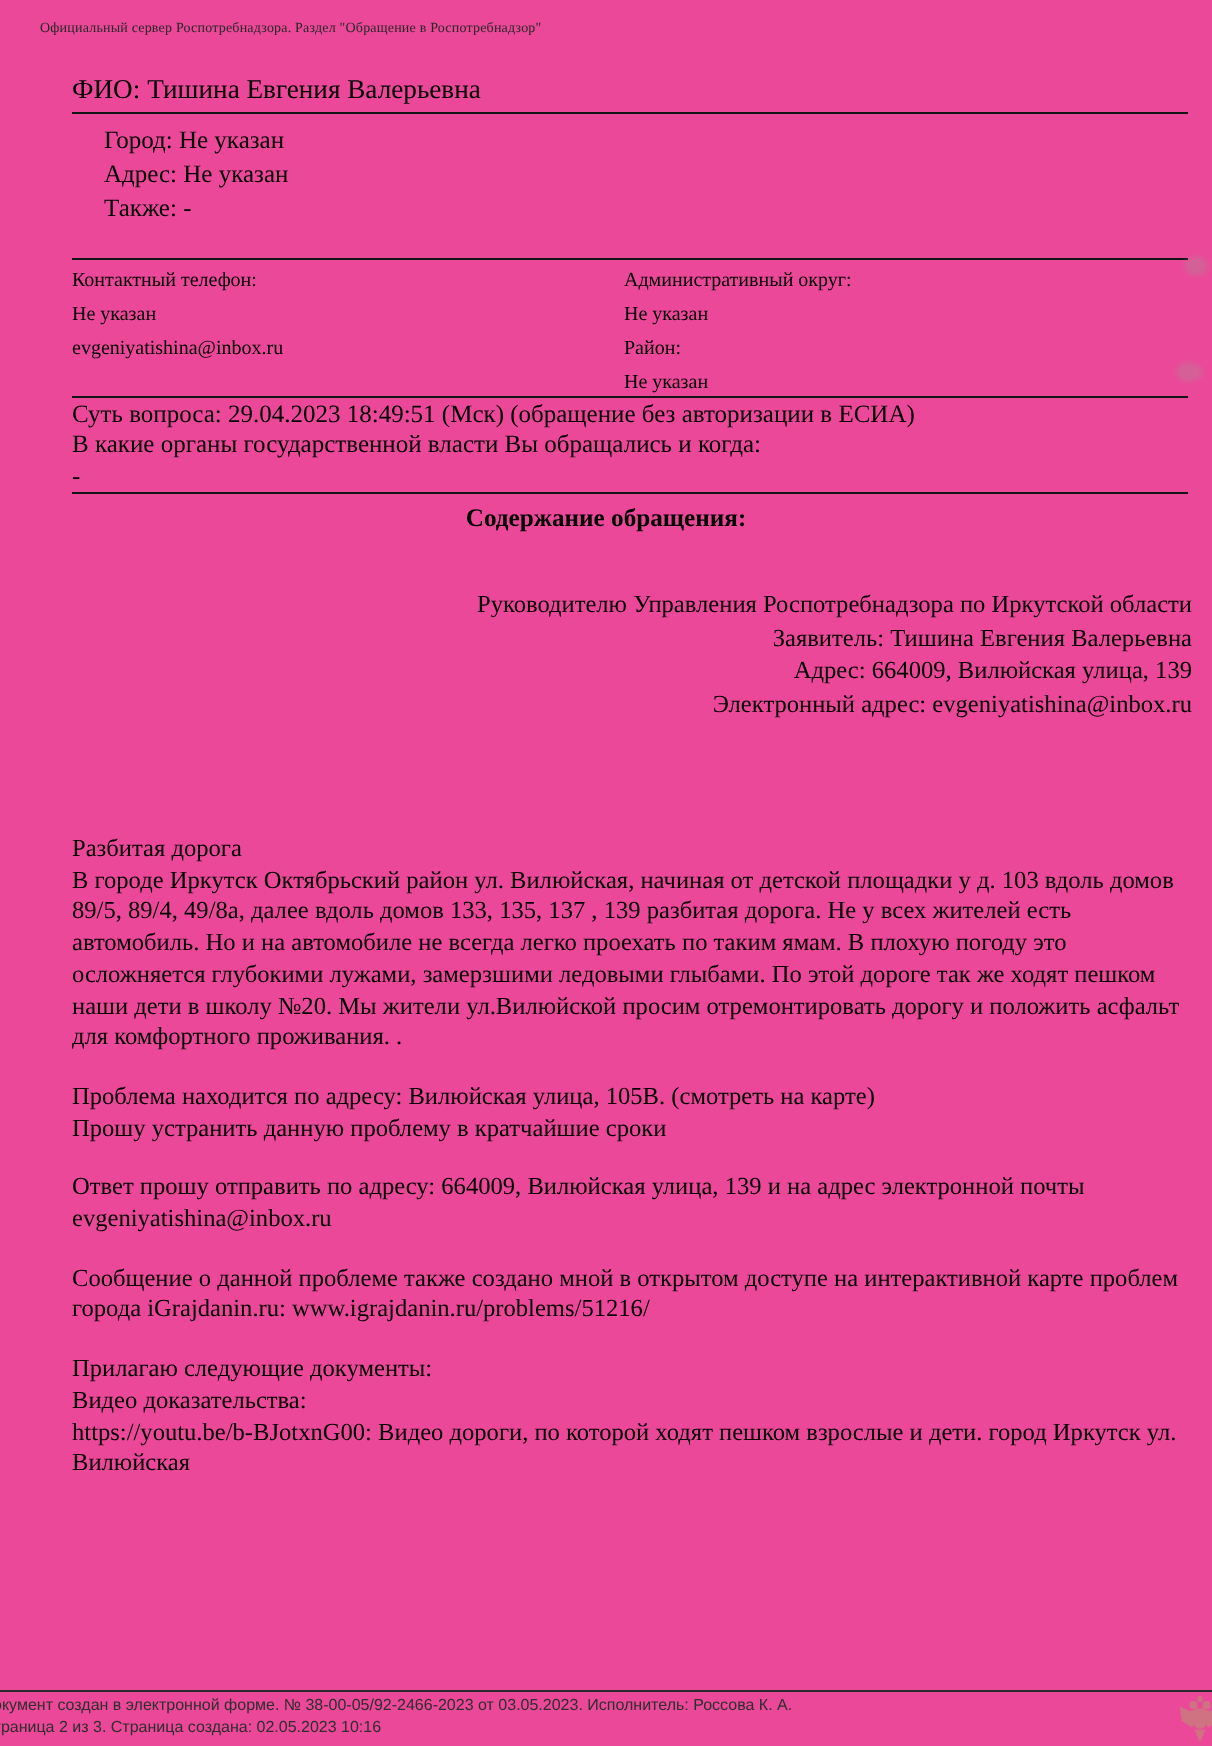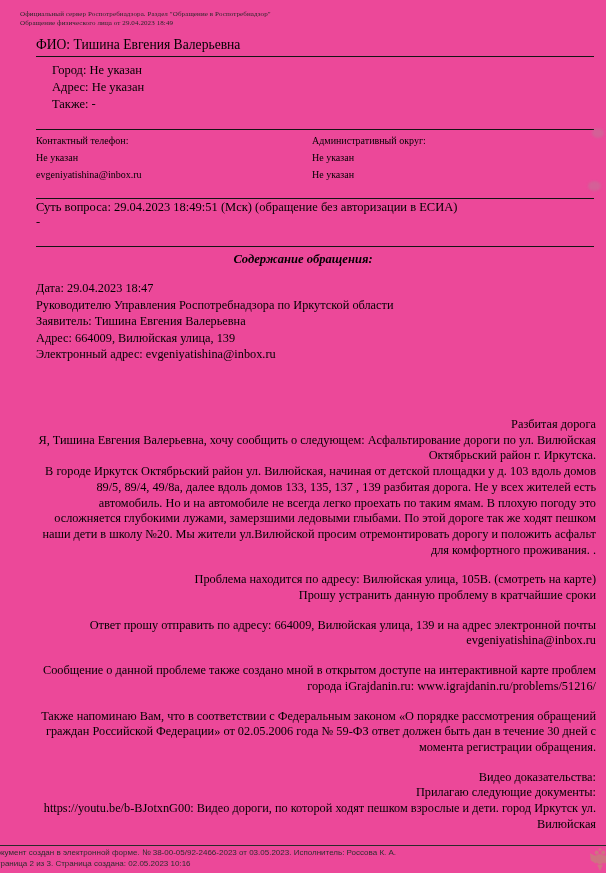--- a/index.html
+++ b/index.html
@@ -46,34 +46,33 @@
     left: 36px; top: 200px;
     width: 560px;
     font-size: 12.5px; line-height: 15.4px;
   }
   .content-title {
     left: 0; top: 252px;
     width: 606px;
     text-align: center;
     font-weight: bold;
     font-size: 12.6px;
-    font-style: italic;
   }
   .letter-head {
     left: 36px; top: 280px;
     width: 560px;
     font-size: 12.3px; line-height: 16.6px;
   }
-  .letter-head .group { margin-top: 0; }
+  .letter-head .group { margin-top: 14px; text-align: right; }
   .body-text {
     left: 36px; top: 417px;
     width: 560px;
     font-size: 12.3px; line-height: 15.7px;
   }
-  .para { margin: 0 0 14px 0; text-align: right; }
+  .para { margin: 0 0 14px 0; }
   .footer-rule {
     position: absolute;
     left: 0; top: 845px;
     width: 606px;
     border-top: 1.2px solid #2b2b2b;
   }
   .doc-footer {
     position: absolute;
     left: -9px; top: 848px;
     font-family: "Liberation Sans", sans-serif;
@@ -95,21 +94,20 @@
   .smudge-1 { left: 592px; top: 128px; width: 12px; height: 10px; }
   .smudge-2 { left: 588px; top: 181px; width: 13px; height: 10px; }
 </style>
 </head>
 <body>
 
 <div class="page">
 
   <div class="abs doc-header">
     <div>Официальный сервер Роспотребнадзора. Раздел "Обращение в Роспотребнадзор"</div>
-    <div>Обращение физического лица от 29.04.2023 18:49</div>
   </div>
 
   <div class="abs fio-row">
     <span class="lbl">ФИО:</span>
     <span>Тишина Евгения Валерьевна</span>
   </div>
 
   <div class="rule" style="top:56px"></div>
 
   <div class="abs addr-block">
@@ -131,70 +129,67 @@
 
   <div class="abs contact-grid">
     <div class="contact-col-left">
       <div class="lbl">Контактный телефон:</div>
       <div>Не указан</div>
       <div>evgeniyatishina@inbox.ru</div>
     </div>
     <div class="contact-col-right">
       <div class="lbl">Административный округ:</div>
       <div>Не указан</div>
+      <div class="lbl">Район:</div>
       <div>Не указан</div>
     </div>
   </div>
 
   <div class="rule" style="top:198px"></div>
 
   <div class="abs question-block">
     <div>
       <span class="lbl">Суть вопроса:</span>
       <span>29.04.2023 18:49:51 (Мск) (обращение без авторизации в ЕСИА)</span>
     </div>
+    <div class="lbl">В какие органы государственной власти Вы обращались и когда:</div>
     <div>-</div>
   </div>
 
   <div class="rule" style="top:246px"></div>
 
   <div class="abs content-title">Содержание обращения:</div>
 
   <div class="abs letter-head">
-    <div>Дата: 29.04.2023 18:47</div>
     <div class="group">
       <div>Руководителю Управления Роспотребнадзора по Иркутской области</div>
       <div>Заявитель: Тишина Евгения Валерьевна</div>
       <div>Адрес: 664009, Вилюйская улица, 139</div>
       <div>Электронный адрес: evgeniyatishina@inbox.ru</div>
     </div>
   </div>
 
   <div class="abs body-text">
     <div class="para">
       <div>Разбитая дорога</div>
-      <div>Я, Тишина Евгения Валерьевна, хочу сообщить о следующем: Асфальтирование дороги по ул. Вилюйская Октябрьский район г. Иркутска.</div>
       <div>В городе Иркутск Октябрьский район ул. Вилюйская, начиная от детской площадки у д. 103 вдоль домов 89/5, 89/4, 49/8а, далее вдоль домов 133, 135, 137 , 139 разбитая дорога. Не у всех жителей есть автомобиль. Но и на автомобиле не всегда легко проехать по таким ямам. В плохую погоду это осложняется глубокими лужами, замерзшими ледовыми глыбами. По этой дороге так же ходят пешком наши дети в школу №20. Мы жители ул.Вилюйской просим отремонтировать дорогу и положить асфальт для комфортного проживания. .</div>
     </div>
     <div class="para">
       <div>Проблема находится по адресу: Вилюйская улица, 105В. (смотреть на карте)</div>
       <div>Прошу устранить данную проблему в кратчайшие сроки</div>
     </div>
     <div class="para">
       <div>Ответ прошу отправить по адресу: 664009, Вилюйская улица, 139 и на адрес электронной почты evgeniyatishina@inbox.ru</div>
     </div>
     <div class="para">
       <div>Сообщение о данной проблеме также создано мной в открытом доступе на интерактивной карте проблем города iGrajdanin.ru: www.igrajdanin.ru/problems/51216/</div>
     </div>
     <div class="para">
-      <div>Также напоминаю Вам, что в соответствии с Федеральным законом «О порядке рассмотрения обращений граждан Российской Федерации» от 02.05.2006 года № 59-ФЗ ответ должен быть дан в течение 30 дней с момента регистрации обращения.</div>
-    </div>
-    <div class="para">
+      <div>Прилагаю следующие документы:</div>
       <div>Видео доказательства:</div>
-      <div>Прилагаю следующие документы:</div>
       <div>https://youtu.be/b-BJotxnG00: Видео дороги, по которой ходят пешком взрослые и дети. город Иркутск ул. Вилюйская</div>
     </div>
   </div>
 
   <div class="smudge smudge-1"></div>
   <div class="smudge smudge-2"></div>
 
   <div class="footer-rule"></div>
   <div class="doc-footer">
     <div>Документ создан в электронной форме. № 38-00-05/92-2466-2023 от 03.05.2023. Исполнитель: Россова К. А.</div>

